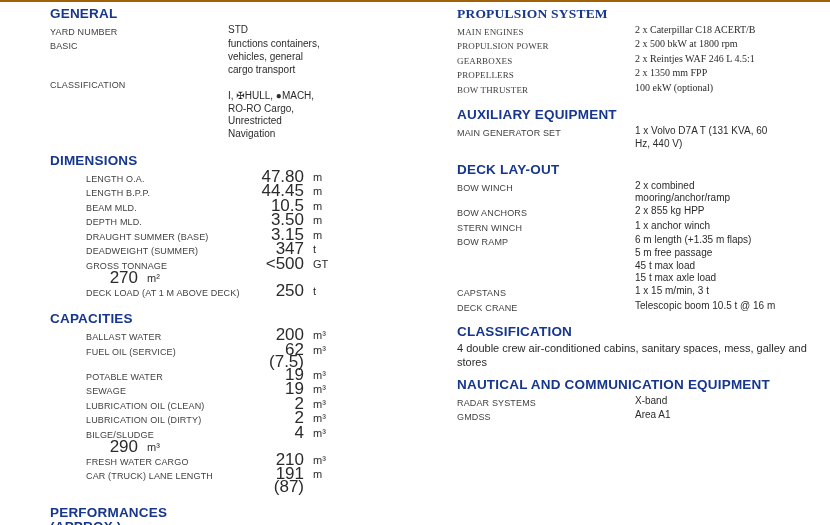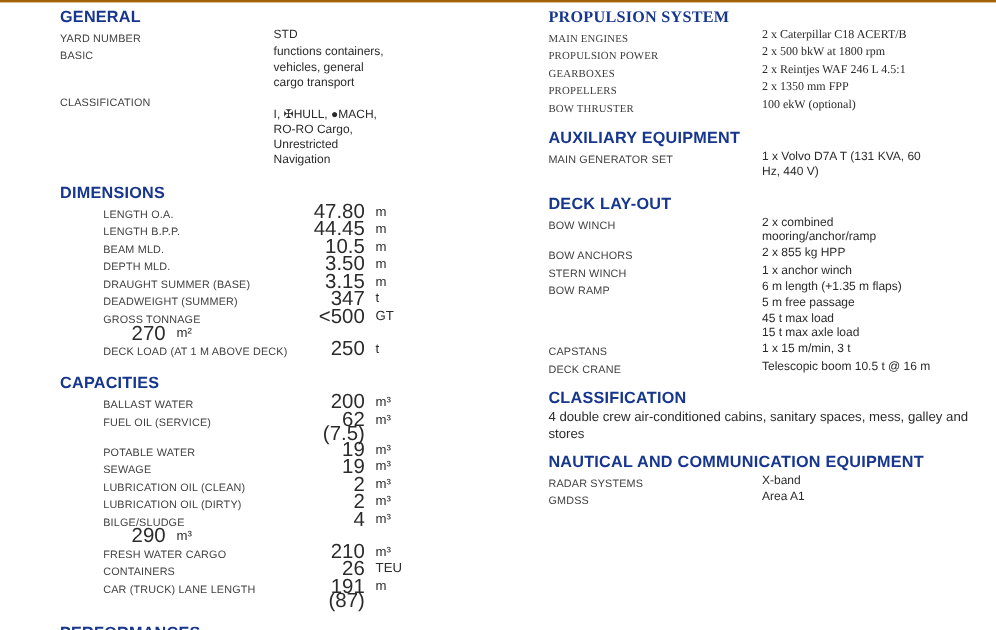--- a/index.html
+++ b/index.html
@@ -183,25 +183,20 @@
       <div class="mrow">
         <span class="mval">290</span>
         <span class="munit">m³</span>
       </div>
       <div class="mrow">
         <span class="mlabel">FRESH WATER CARGO</span>
         <span class="mval">210</span>
         <span class="munit">m³</span>
       </div>
       <div class="mrow">
-        <span class="mlabel">CONTAINERS</span>
-        <span class="mval">26</span>
-        <span class="munit">TEU</span>
-      </div>
-      <div class="mrow">
         <span class="mlabel">CAR (TRUCK) LANE LENGTH</span>
         <span class="mval">191 (87)</span>
         <span class="munit">m</span>
       </div>
     </div>
 
     <div class="sec">
       <h2 class="sec-title">PERFORMANCES
 (APPROX.)</h2>
 

